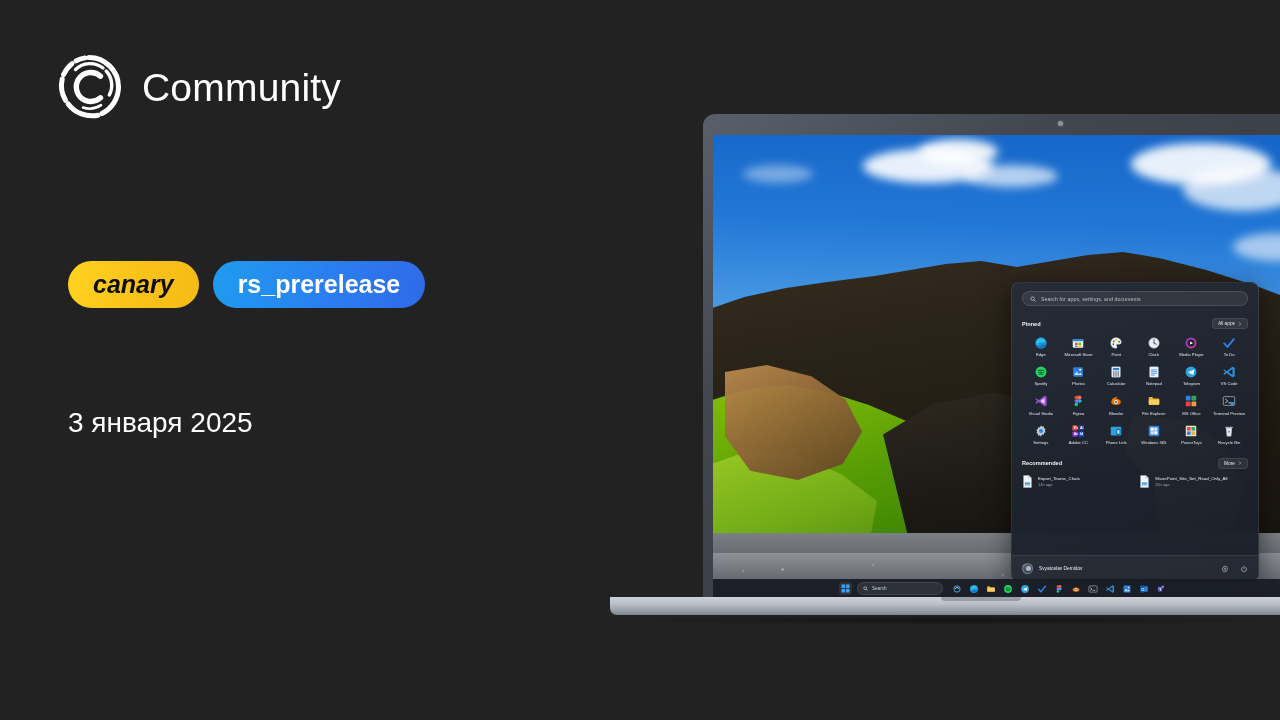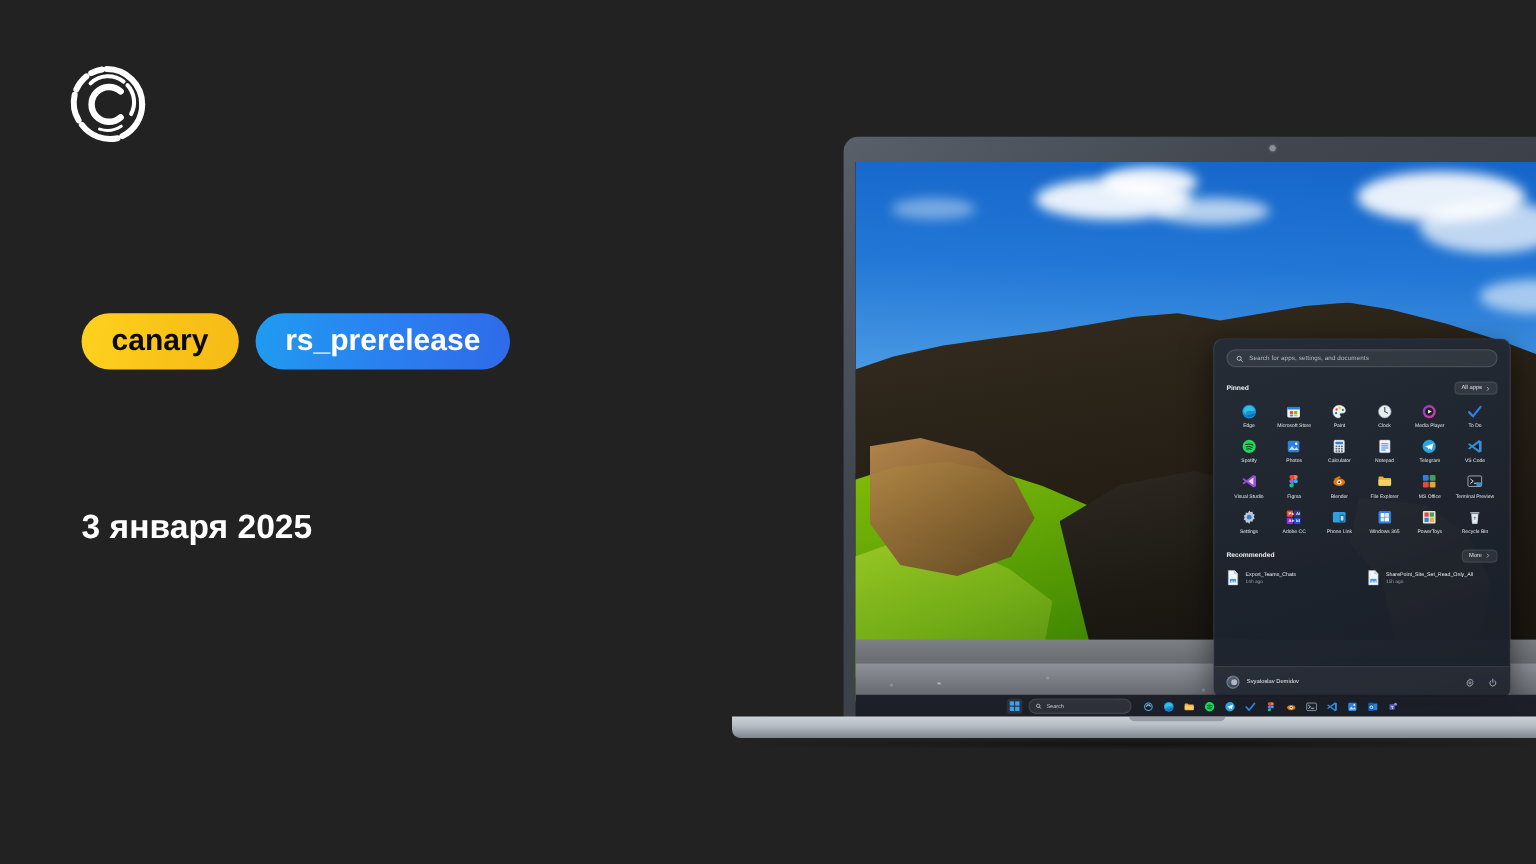--- a/index.html
+++ b/index.html
@@ -15,31 +15,31 @@
   .brand { position: absolute; left: 54px; top: 52px; display: flex; align-items: center; gap: 18px; }
   .brand-mark { width: 70px; height: 70px; position: relative; }
   .brand-title { color: #ffffff; font-size: 39px; font-weight: 400; letter-spacing: .2px; line-height: 1; }
 
   
   .badges { position: absolute; left: 68px; top: 261px; display: flex; gap: 14px; align-items: center; }
   .badge {
     height: 47px; border-radius: 24px; display: flex; align-items: center; justify-content: center;
     font-size: 25px; font-weight: 700; padding: 0 25px; white-space: nowrap; line-height: 1;
   }
-  .badge-canary { background: linear-gradient(100deg,#ffd21f 0%, #f9c219 55%, #f6bb16 100%); color: #0b0b0b; }
+  .badge-canary { background: linear-gradient(100deg,#ffd21f 0%, #f9c219 55%, #f6bb16 100%); color: #0b0b0b; font-style: italic; }
   .badge-branch { background: linear-gradient(100deg,#1f9cf0 0%, #2b7ef0 55%, #2f6ae8 100%); color: #ffffff; }
 
   
   .build {
     position: absolute; left: 66px; top: 317px;
     color: #ffffff; font-size: 92px; font-weight: 700; letter-spacing: -1px; line-height: 1.05;
   }
   .date {
-    position: absolute; left: 68px; top: 422px;
-    color: #ffffff; font-size: 28px; font-weight: 700; line-height: 1.2;
+    position: absolute; left: 68px; top: 406px;
+    color: #ffffff; font-size: 28px; font-weight: 400; line-height: 1.2;
   }
 
   
   .laptop { position: absolute; left: 703px; top: 114px; width: 600px; height: 490px; }
   .lid {
     position: absolute; left: 0; top: 0; width: 600px; height: 484px;
     background: linear-gradient(140deg,#59606a 0%, #42474f 30%, #2f343b 100%);
     border-radius: 12px 12px 0 0;
     padding: 21px 10px 0 10px;
   }
@@ -207,20 +207,21 @@
           <path d="M11.5 48.3 A29.5 29.5 0 0 1 8.2 27" stroke-width="5"></path>
           <path d="M9.6 22.6 A29.5 29.5 0 0 1 18 11.6" stroke-width="5"></path>
           <path d="M22 8.9 A29.5 29.5 0 0 1 31 5.9" stroke-width="5"></path>
           <path d="M21.5 17.5 A21 21 0 0 1 49 16" stroke-width="3.4"></path>
           <path d="M52.2 19 A21 21 0 0 1 55.3 43" stroke-width="3.4"></path>
           <path d="M47 53.2 A21 21 0 0 1 29 55.6" stroke-width="2.6"></path>
           <path d="M46.5 24.2 A14.5 14.5 0 1 0 46.5 45.8" stroke-width="5.4"></path>
         </g>
       </svg>
     </div>
+    <div class="brand-title">Community</div>
   </div>
 
   <div class="badges">
     <div class="badge badge-canary">canary</div>
     <div class="badge badge-branch">rs_prerelease</div>
   </div>
 
   <div class="date">3 января 2025</div>
 
   <div class="laptop">

